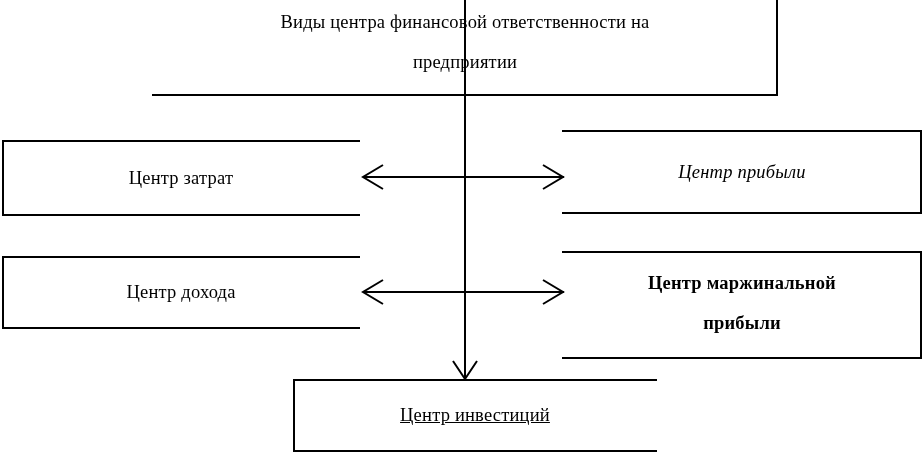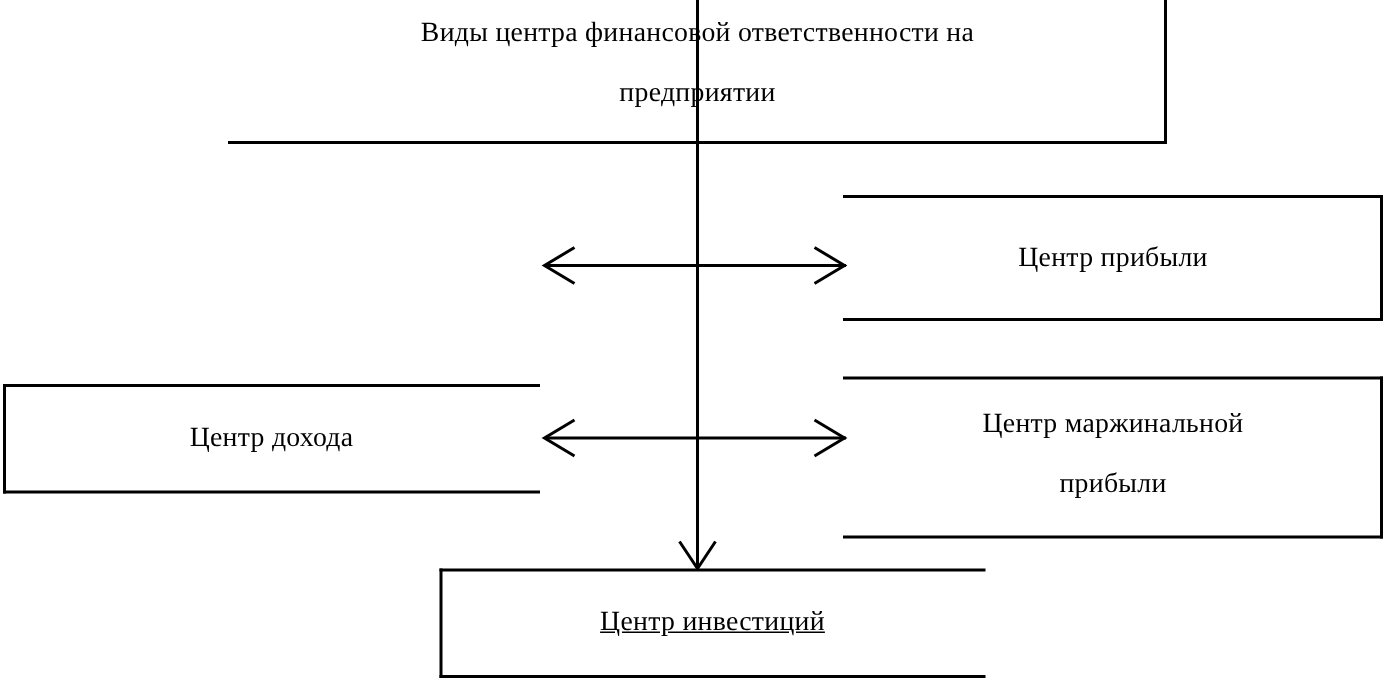--- a/index.html
+++ b/index.html
@@ -62,36 +62,42 @@
 <div id="canvas">
 
   <div class="box" style="left:152px; top:-6px; width:626px; height:102px;">
 
     <div class="edge" style="left:0; top:100px; width:626px; height:2px;"></div>
     <div class="edge" style="left:624px; top:0; width:2px; height:102px;"></div>
     <div class="box-text" style="top:8px;">Виды центра финансовой ответственности на
 предприятии</div>
   </div>
 
+  <div class="box" style="left:2px; top:140px; width:358px; height:76px;">
+    <div class="edge" style="left:0; top:0; width:358px; height:2px;"></div>
+    <div class="edge" style="left:0; top:74px; width:358px; height:2px;"></div>
+    <div class="edge" style="left:0; top:0; width:2px; height:76px;"></div>
+    <div class="box-text" style="top:18px;">Центр затрат</div>
+  </div>
 
   <div class="box" style="left:562px; top:130px; width:360px; height:84px;">
     <div class="edge" style="left:0; top:0; width:360px; height:2px;"></div>
     <div class="edge" style="left:0; top:82px; width:360px; height:2px;"></div>
     <div class="edge" style="left:358px; top:0; width:2px; height:84px;"></div>
-    <div class="box-text" style="top:22px;">Центр прибыли</div>
+    <div class="box-text" style="top:22px;font-style:italic;">Центр прибыли</div>
   </div>
 
   <div class="box" style="left:2px; top:256px; width:358px; height:73px;">
     <div class="edge" style="left:0; top:0; width:358px; height:2px;"></div>
     <div class="edge" style="left:0; top:71px; width:358px; height:2px;"></div>
     <div class="edge" style="left:0; top:0; width:2px; height:73px;"></div>
     <div class="box-text" style="top:16px;">Центр дохода</div>
   </div>
 
-  <div class="box" style="left:562px; top:251px; width:360px; height:104px;">
+  <div class="box" style="left:562px; top:251px; width:360px; height:104px;font-weight:bold;">
     <div class="edge" style="left:0; top:0; width:360px; height:2px;"></div>
     <div class="edge" style="left:0; top:106px; width:360px; height:2px;"></div>
     <div class="edge" style="left:358px; top:0; width:2px; height:108px;"></div>
     <div class="box-text" style="top:12px;">Центр маржинальной
 прибыли</div>
   </div>
 
   <div class="box" style="left:293px; top:379px; width:364px; height:73px;">
     <div class="edge" style="left:0; top:0; width:364px; height:2px;"></div>
     <div class="edge" style="left:0; top:71px; width:364px; height:2px;"></div>

